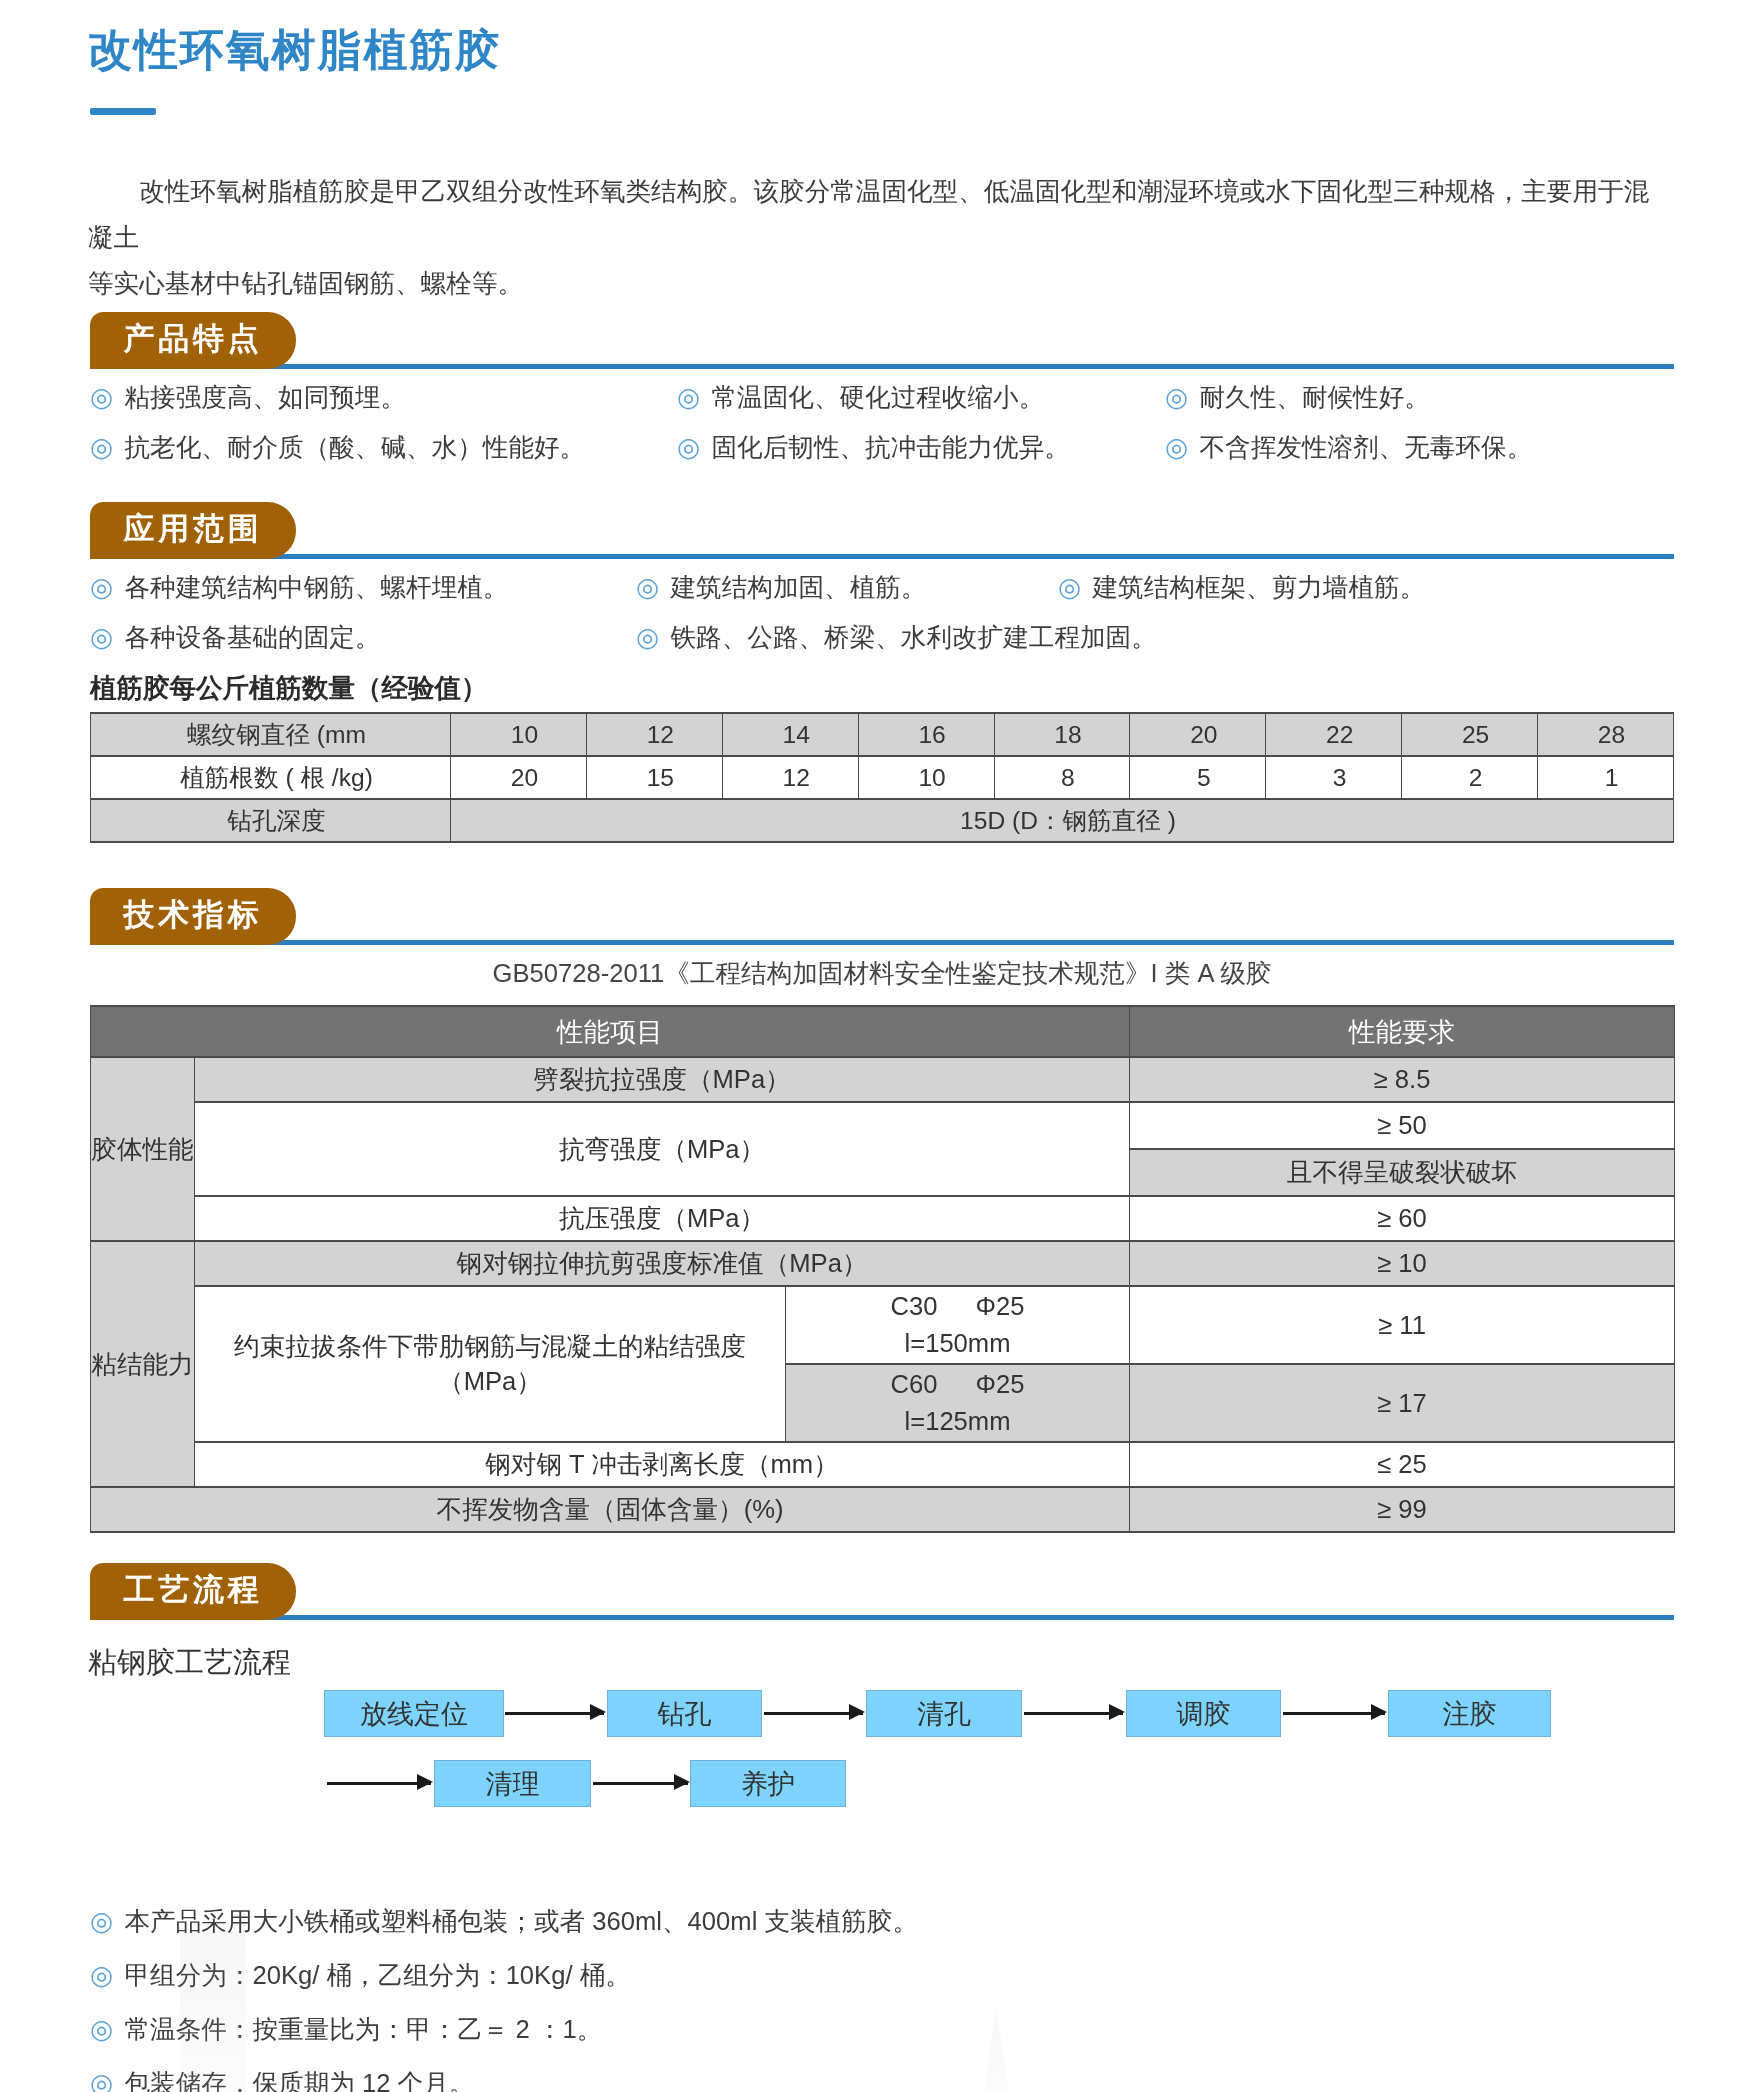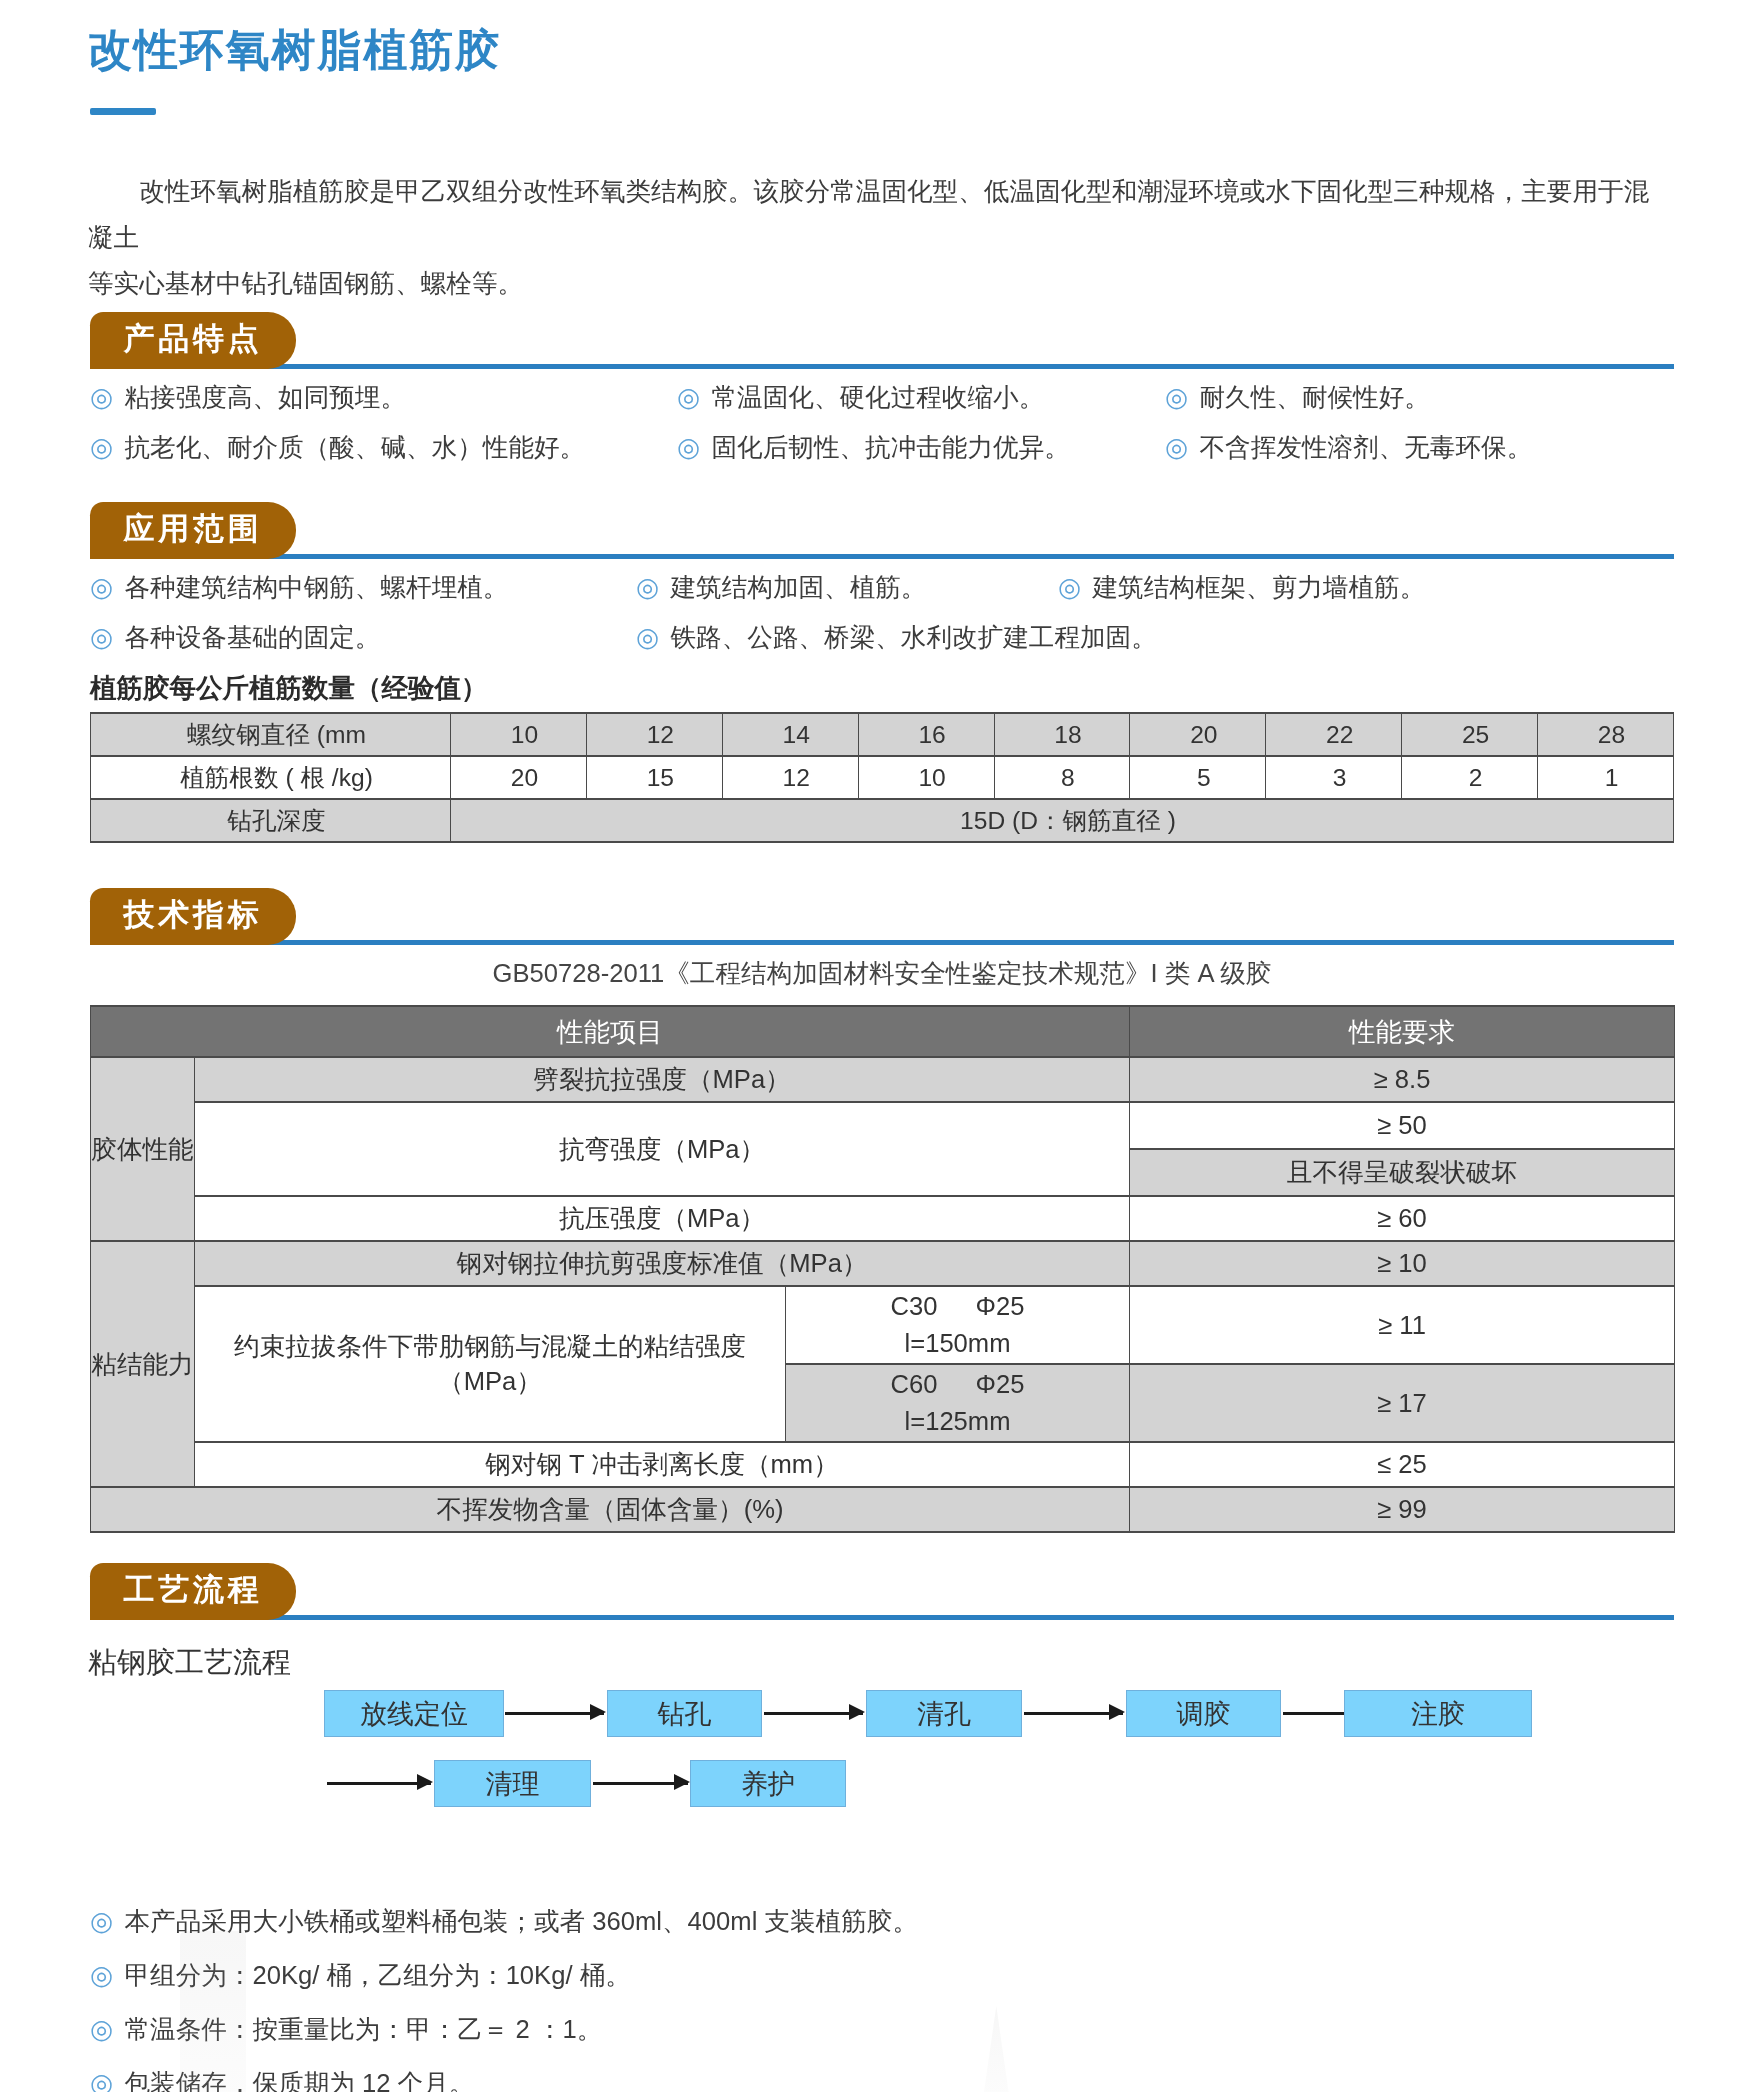--- a/index.html
+++ b/index.html
@@ -266,21 +266,21 @@
 
   <div class="flow">
     <div class="flow-box" style="left:234px; top:0; width:180px;">放线定位</div>
     <div class="flow-arrow" style="left:415px; top:22px; width:99px;"></div>
     <div class="flow-box" style="left:517px; top:0; width:155px;">钻孔</div>
     <div class="flow-arrow" style="left:674px; top:22px; width:99px;"></div>
     <div class="flow-box" style="left:776px; top:0; width:156px;">清孔</div>
     <div class="flow-arrow" style="left:934px; top:22px; width:99px;"></div>
     <div class="flow-box" style="left:1036px; top:0; width:155px;">调胶</div>
     <div class="flow-arrow" style="left:1193px; top:22px; width:102px;"></div>
-    <div class="flow-box" style="left:1254px; top:0; width:188px;">注胶</div>
+    <div class="flow-box" style="left:1298px; top:0; width:163px;">注胶</div>
 
     <div class="flow-arrow" style="left:237px; top:92px; width:104px;"></div>
     <div class="flow-box" style="left:344px; top:70px; width:157px;">清理</div>
     <div class="flow-arrow" style="left:503px; top:92px; width:95px;"></div>
     <div class="flow-box" style="left:600px; top:70px; width:156px;">养护</div>
   </div>
 
   <div class="bullets single" style="top:1904px;">
     <div class="bullet-item">
         <span class="bullet-ico">◎</span>

